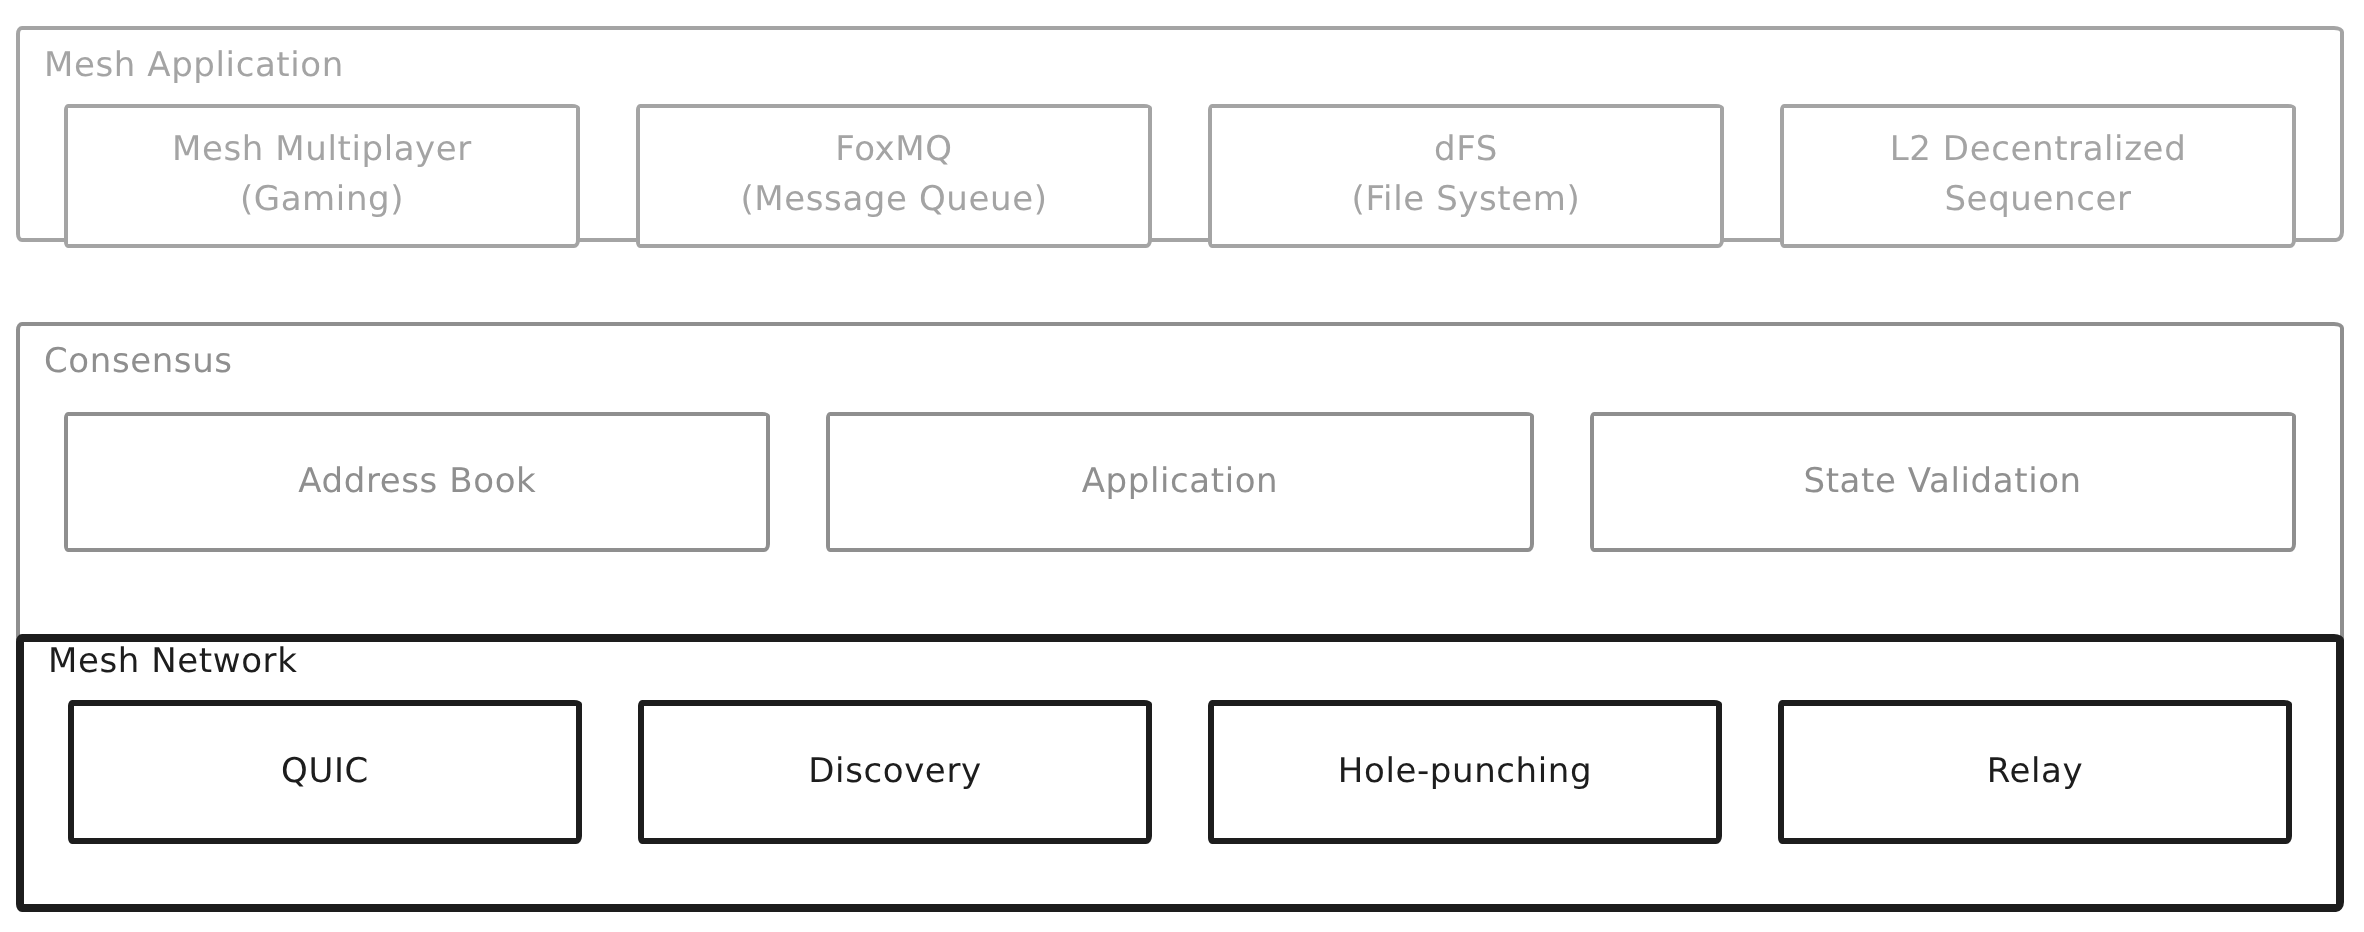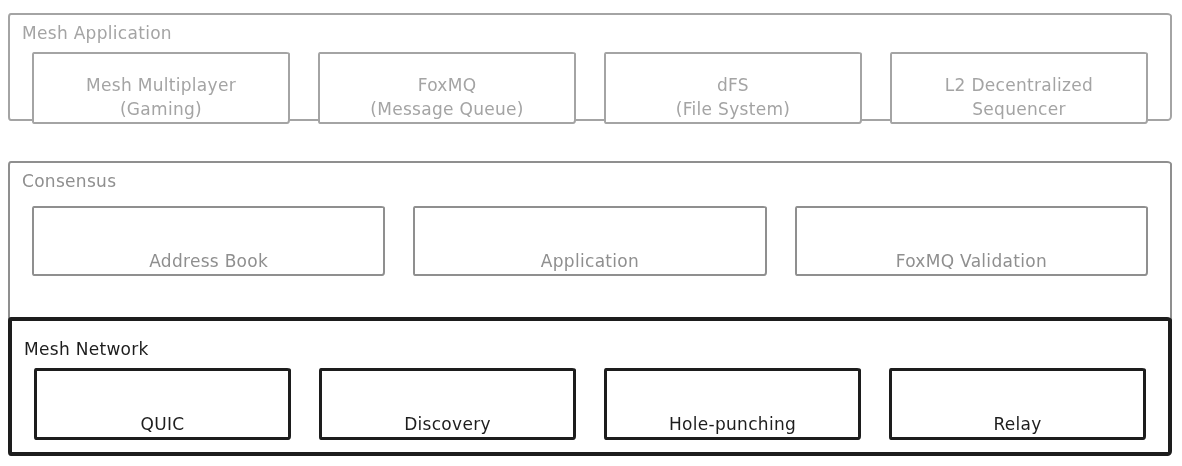--- a/index.html
+++ b/index.html
@@ -29,37 +29,37 @@
   .layer-mesh-application { top: 13px;  height: 108px; }
   .layer-consensus        { top: 161px; height: 168px; }
   .layer-mesh-network     { top: 317px; height: 139px; border-width: 4px; }
 
   .layer-label {
     padding: 8px 0 0 12px;
     font-size: 17px;
     letter-spacing: 0.3px;
     white-space: nowrap;
   }
-  .layer-mesh-network .layer-label { padding-top: 18px; }
+  .layer-mesh-network .layer-label { padding-top: 0; }
 
   .layer-row {
     display: flex;
     gap: 28px;
     padding: 9px 22px 0 22px;
   }
   .layer-consensus .layer-row { padding-top: 15px; }
 
   .node {
     flex: 1 1 0;
     height: 72px;
     border: 2px solid var(--c, #999);
     border-radius: 2px 4px 3px 2px / 3px 2px 4px 3px;
     background: #ffffff;
     display: flex;
-    align-items: flex-end;
+    align-items: center;
     justify-content: center;
     text-align: center;
     font-size: 17px;
     line-height: 1.45;
     letter-spacing: 0.3px;
   }
   .layer-consensus .node { height: 70px; }
   .layer-mesh-network .node { border-width: 3px; }
 
   .node-label {
@@ -94,21 +94,21 @@
 <div class="layer layer-consensus" style="--c: #8f8f8f;">
   <div class="layer-label">Consensus</div>
   <div class="layer-row">
     <div class="node">
       <span class="node-label">Address Book</span>
     </div>
     <div class="node">
       <span class="node-label">Application</span>
     </div>
     <div class="node">
-      <span class="node-label">FoxMQ Validation</span>
+      <span class="node-label">State Validation</span>
     </div>
   </div>
 </div>
 
 <div class="layer layer-mesh-network" style="--c: #1d1d1d;">
   <div class="layer-label">Mesh Network</div>
   <div class="layer-row">
     <div class="node">
       <span class="node-label">QUIC</span>
     </div>

